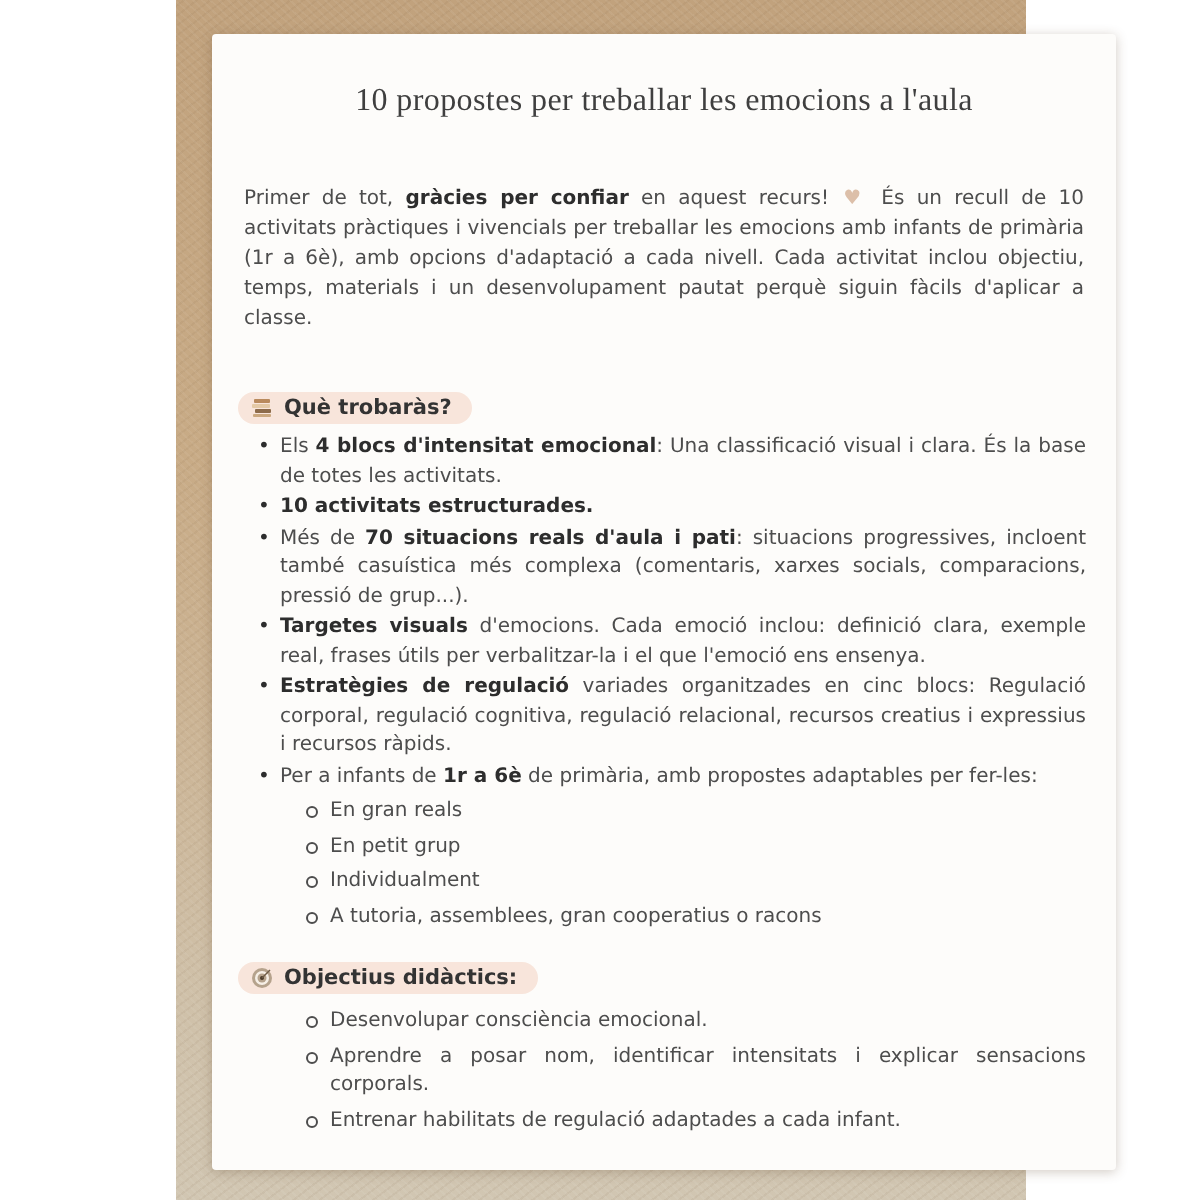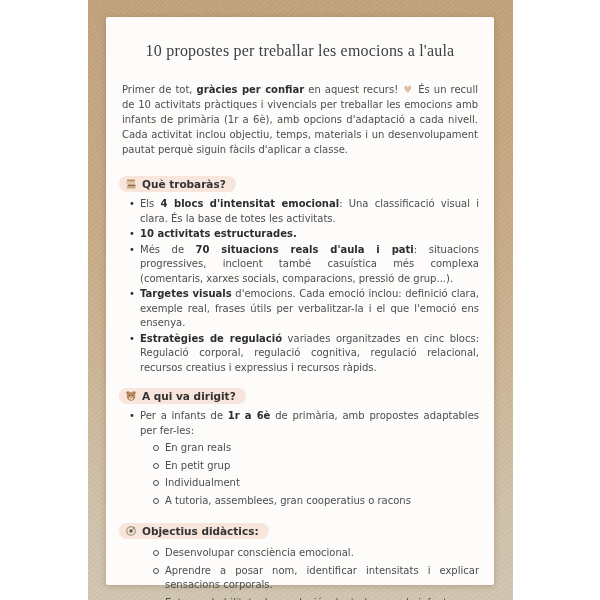--- a/index.html
+++ b/index.html
@@ -9,32 +9,32 @@
     font-family:"DejaVu Sans","Liberation Sans",sans-serif;
   }
   .kraft{
     position:absolute;left:88px;top:0;width:425px;height:600px;
     background:
       repeating-linear-gradient(43deg, rgba(255,255,255,.05) 0 1px, rgba(255,255,255,0) 1px 3px),
       repeating-linear-gradient(-37deg, rgba(100,70,40,.06) 0 1px, rgba(100,70,40,0) 1px 4px),
       linear-gradient(180deg,#c1a27d 0%,#c8ab86 38%,#cbb393 58%,#cfc0a8 82%,#d1c6b2 100%);
   }
   .page{
-    position:absolute;left:106px;top:17px;width:388px;height:568px;
+    position:absolute;left:106px;top:17px;width:452px;height:568px;
     background:#fdfcfa;border-radius:2px;
     box-shadow:0 1px 6px rgba(90,65,40,.28);
     box-sizing:border-box;padding:25px 15px 8px;
     display:flex;flex-direction:column;
   }
   .title{
     font-family:"Liberation Serif","DejaVu Serif",serif;font-weight:400;
     font-size:16px;letter-spacing:.2px;color:#3f3f3f;text-align:center;
     margin:0 0 15px;white-space:nowrap;
   }
-  .intro{font-size:10px;line-height:1.5;text-align:justify;color:#4d4d4d;margin:7px 1px;}
+  .intro{font-size:10px;line-height:1.5;text-align:justify;color:#4d4d4d;margin:17px 1px;}
   b{color:#2d2d2d;font-weight:700;}
   .heart{color:#dcbfa9;font-size:10px;padding:0 1px;}
   .pill{
     display:inline-flex;align-items:flex-start;gap:5px;align-self:flex-start;
     background:#f8e5db;border-radius:9px;padding:2px 10px 2px 6px;
     margin:12px 0 5px -2px;font-size:10.5px;font-weight:700;color:#333333;
   }
   .pill .ic{display:inline-flex;line-height:0;}
   ul{list-style:none;margin:0;padding:0;}
   ul.l1{padding-left:8px;}
@@ -76,34 +76,20 @@
     <span>Què trobaràs?</span>
   </div>
   <ul class="l1">
     <li><span>Els </span><b>4 blocs d'intensitat emocional</b><span>: Una classificació visual i clara. És la base de totes les activitats.</span></li>
     <li><b>10 activitats estructurades.</b></li>
     <li><span>Més de </span><b>70 situacions reals d'aula i pati</b><span>: situacions progressives, incloent també casuística més complexa (comentaris, xarxes socials, comparacions, pressió de grup...).</span></li>
     <li><b>Targetes visuals</b><span> d'emocions. Cada emoció inclou: definició clara, exemple real, frases útils per verbalitzar-la i el que l'emoció ens ensenya.</span></li>
     <li><b>Estratègies de regulació</b><span> variades organitzades en cinc blocs: Regulació corporal, regulació cognitiva, regulació relacional, recursos creatius i expressius i recursos ràpids.</span></li>
   </ul>
 
-  <div class="pill">
-    <span class="ic">
-      <svg width="12" height="12" viewBox="0 0 24 24" aria-hidden="true">
-        <circle cx="6" cy="6" r="3.5" fill="#a97c50"></circle>
-        <circle cx="18" cy="6" r="3.5" fill="#a97c50"></circle>
-        <circle cx="12" cy="13" r="8.5" fill="#b98a5d"></circle>
-        <circle cx="12" cy="16" r="4" fill="#e8d3b4"></circle>
-        <circle cx="9" cy="11" r="1" fill="#3d2c1e"></circle>
-        <circle cx="15" cy="11" r="1" fill="#3d2c1e"></circle>
-        <circle cx="12" cy="14.5" r="1.1" fill="#3d2c1e"></circle>
-      </svg>
-    </span>
-    <span>A qui va dirigit?</span>
-  </div>
   <ul class="l1">
     <li><span>Per a infants de </span><b>1r a 6è</b><span> de primària, amb propostes adaptables per fer-les:</span></li>
   </ul>
   <ul class="l2">
     <li>En gran reals</li>
     <li>En petit grup</li>
     <li>Individualment</li>
     <li>A tutoria, assemblees, gran cooperatius o racons</li>
   </ul>
 

